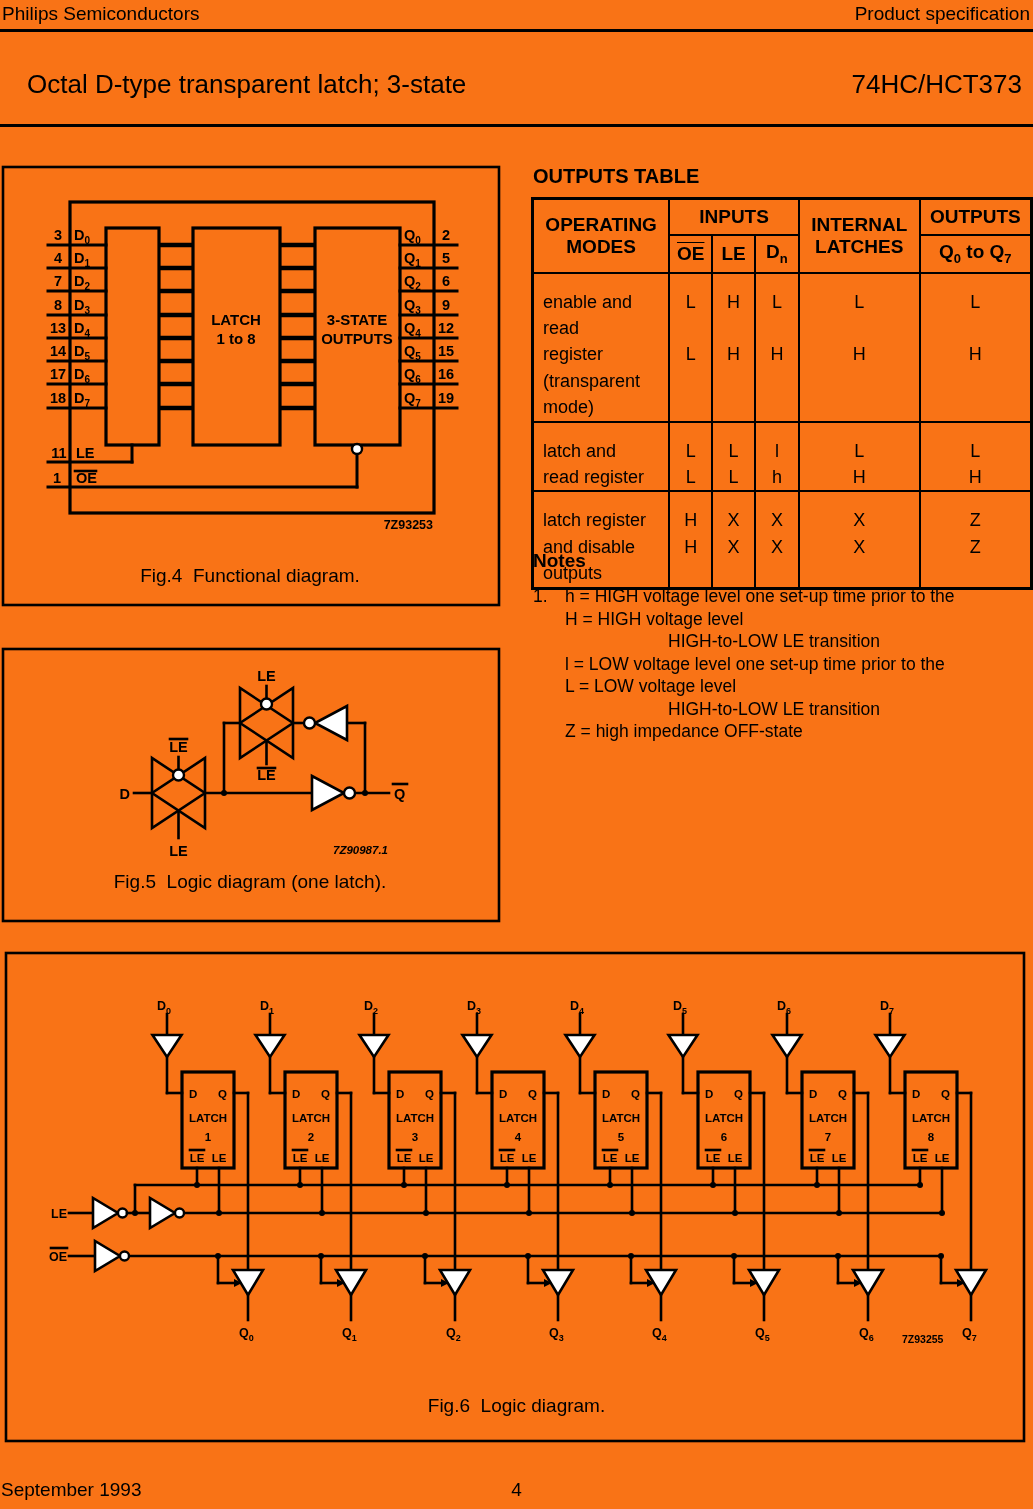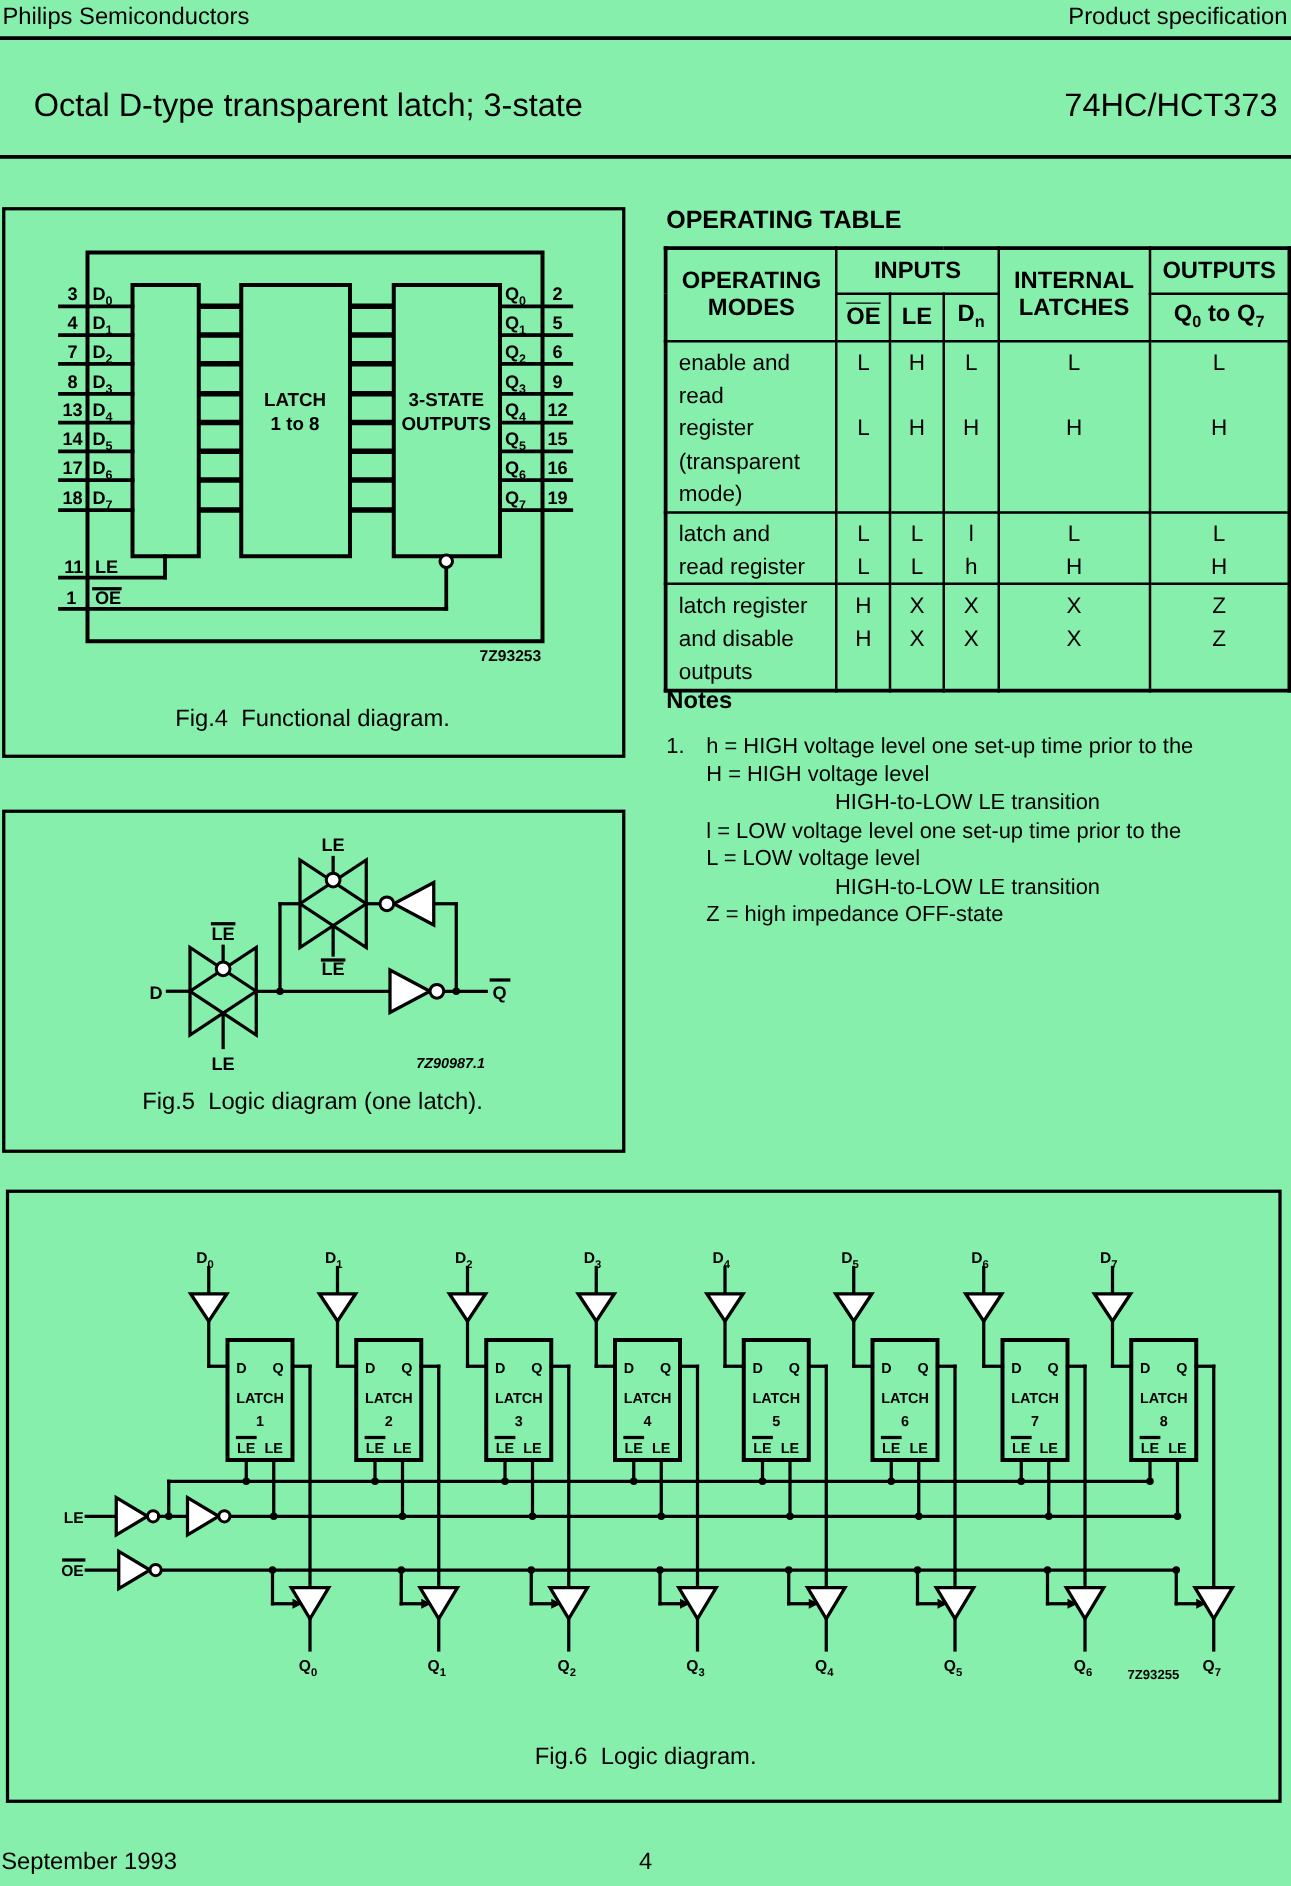--- a/index.html
+++ b/index.html
@@ -1,33 +1,33 @@
 <!DOCTYPE html>
 <html><head>
 <meta charset="utf-8">
 <style>
   html,body{margin:0;padding:0;background:#e8e8e8;}
-  .page{position:relative;width:1033px;height:1509px;background:#86efac;
+  .page{position:relative;width:1033px;height:1509px;background:#f97316;
         font-family:"Liberation Sans",sans-serif;color:#000;overflow:hidden;}
   .abs{position:absolute;}
   
   .hdr-left{left:2px;top:3px;font-size:19px;}
   .hdr-right{right:3px;top:3px;font-size:19px;}
   .rule{left:0;right:0;height:3px;background:#000;}
   .rule1{top:29px;}
   .rule2{top:124px;}
   .doc-title{left:27px;top:69px;font-size:26px;}
   .doc-part{right:11px;top:69px;font-size:26px;}
   
   .ft-heading{left:533px;top:165px;font-size:20px;font-weight:bold;}
   table.ftable{position:absolute;left:531px;top:197px;border-collapse:collapse;
                table-layout:fixed;border:3px solid #000;}
   .ftable th,.ftable td{border:2px solid #000;padding:0;}
   .ftable th{font-size:19px;font-weight:bold;text-align:center;padding:2px 4px;line-height:1.15;}
-  .ftable td{font-size:18px;vertical-align:top;white-space:pre;line-height:26.4px;padding-top:3px;}
+  .ftable td{font-size:18px;vertical-align:top;white-space:pre;line-height:26.4px;padding-top:15px;}
   .ftable td.mode{text-align:left;padding-left:9px;padding-right:4px;}
   .ftable td.val{text-align:center;}
   .ovl{text-decoration:overline;}
   .ftable sub{font-size:13px;}
   
   .notes{left:533px;top:550px;}
   .notes-heading{font-size:19px;font-weight:bold;margin-bottom:13px;}
   .note-row{display:flex;font-size:17.5px;}
   .note-num{width:32px;flex:none;line-height:22.5px;}
   .note-lines div{line-height:22.5px;white-space:pre;}
@@ -60,21 +60,21 @@
 
 <div class="page">
 
   <div class="abs hdr-left">Philips Semiconductors</div>
   <div class="abs hdr-right">Product specification</div>
   <div class="abs rule rule1"></div>
   <div class="abs doc-title">Octal D-type transparent latch; 3-state</div>
   <div class="abs doc-part">74HC/HCT373</div>
   <div class="abs rule rule2"></div>
 
-  <div class="abs ft-heading">OPERATING TABLE</div>
+  <div class="abs ft-heading">OUTPUTS TABLE</div>
   <table class="ftable">
     <colgroup>
       <col style="width:137px">
         <col style="width:43px">
         <col style="width:43px">
       <col style="width:44px">
         <col style="width:121px">
         <col style="width:112px">
     </colgroup>
     <thead>

